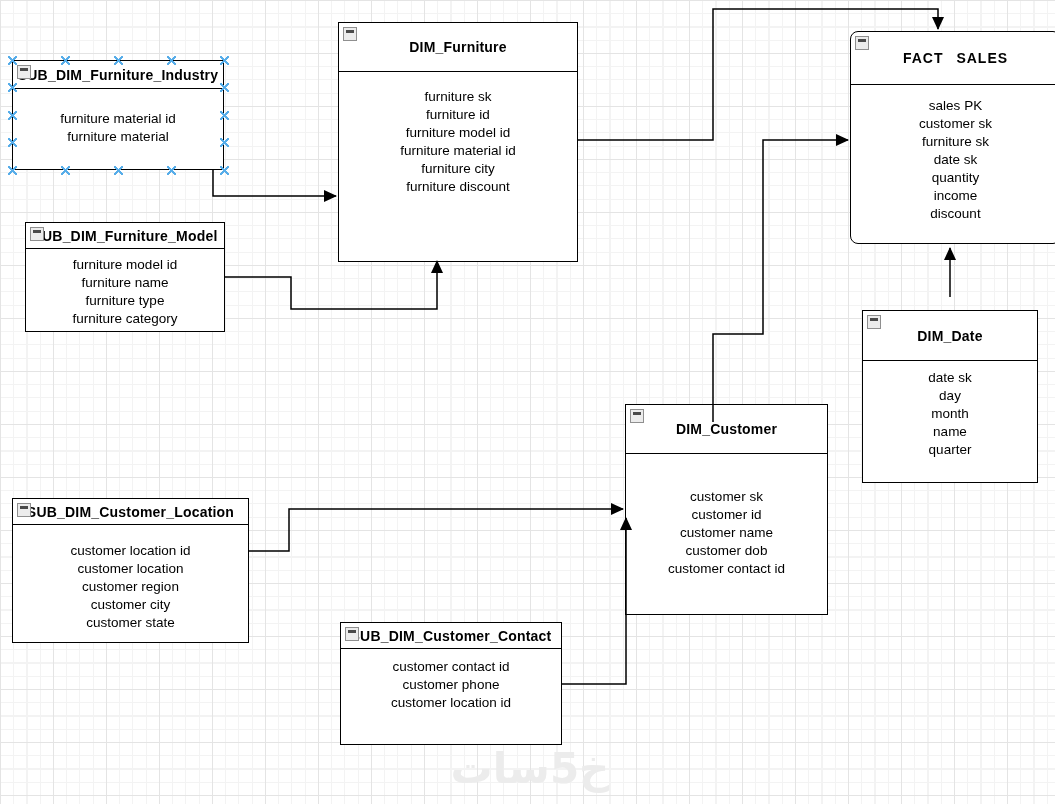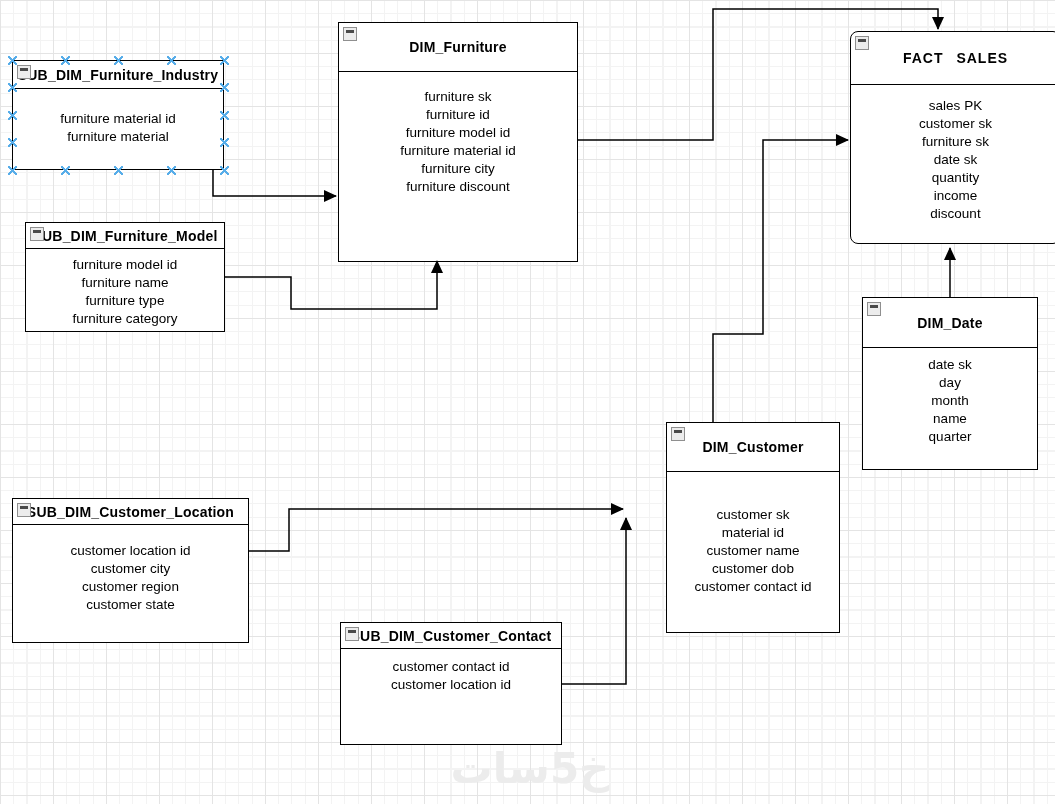--- a/index.html
+++ b/index.html
@@ -120,68 +120,70 @@
       <span class="title">SUB_DIM_Furniture_Model</span>
     </div>
     <div class="body" style="padding-top:7px;">
       <div class="field">furniture model id</div>
       <div class="field">furniture name</div>
       <div class="field">furniture type</div>
       <div class="field">furniture category</div>
     </div>
   </div>
 
-  <div class="table" style="left:862px;top:297px;width:176px;height:173px;">
+  <div class="table" style="left:862px;top:310px;width:176px;height:173px;">
     <div class="titlebar" style="height:50px;">
       <span class="collapse-icon"></span>
       <span class="title">DIM_Date</span>
     </div>
     <div class="body" style="padding-top:8px;">
       <div class="field">date sk</div>
       <div class="field">day</div>
       <div class="field">month</div>
       <div class="field">name</div>
       <div class="field">quarter</div>
     </div>
   </div>
 
-  <div class="table" style="left:625px;top:422px;width:174px;height:211px;margin-left:41px;">
+  <div class="table" style="left:625px;top:404px;width:203px;height:211px;">
     <div class="titlebar" style="height:49px;">
       <span class="collapse-icon"></span>
       <span class="title">DIM_Customer</span>
     </div>
     <div class="body" style="padding-top:34px;">
       <div class="field">customer sk</div>
-      <div class="field">material id</div>
+      <div class="field">customer id</div>
       <div class="field">customer name</div>
       <div class="field">customer dob</div>
       <div class="field">customer contact id</div>
     </div>
   </div>
 
   <div class="table" style="left:12px;top:498px;width:237px;height:145px;">
     <div class="titlebar" style="height:26px;">
       <span class="collapse-icon"></span>
       <span class="title">SUB_DIM_Customer_Location</span>
     </div>
     <div class="body" style="padding-top:17px;">
       <div class="field">customer location id</div>
+      <div class="field">customer location</div>
+      <div class="field">customer region</div>
       <div class="field">customer city</div>
-      <div class="field">customer region</div>
       <div class="field">customer state</div>
     </div>
   </div>
 
   <div class="table" style="left:340px;top:622px;width:222px;height:123px;">
     <div class="titlebar" style="height:26px;">
       <span class="collapse-icon"></span>
       <span class="title">SUB_DIM_Customer_Contact</span>
     </div>
     <div class="body" style="padding-top:9px;">
       <div class="field">customer contact id</div>
+      <div class="field">customer phone</div>
       <div class="field">customer location id</div>
     </div>
   </div>
 
   <div id="watermark">خ5سات</div>
 <div class="handle" style="left: 7.5px; top: 55.5px;"></div>
     <div class="handle" style="left: 7.5px; top: 165.5px;"></div>
     <div class="handle" style="left: 60.5px; top: 55.5px;"></div>
     <div class="handle" style="left: 60.5px; top: 165.5px;"></div>
     <div class="handle" style="left: 113.5px; top: 55.5px;"></div>

